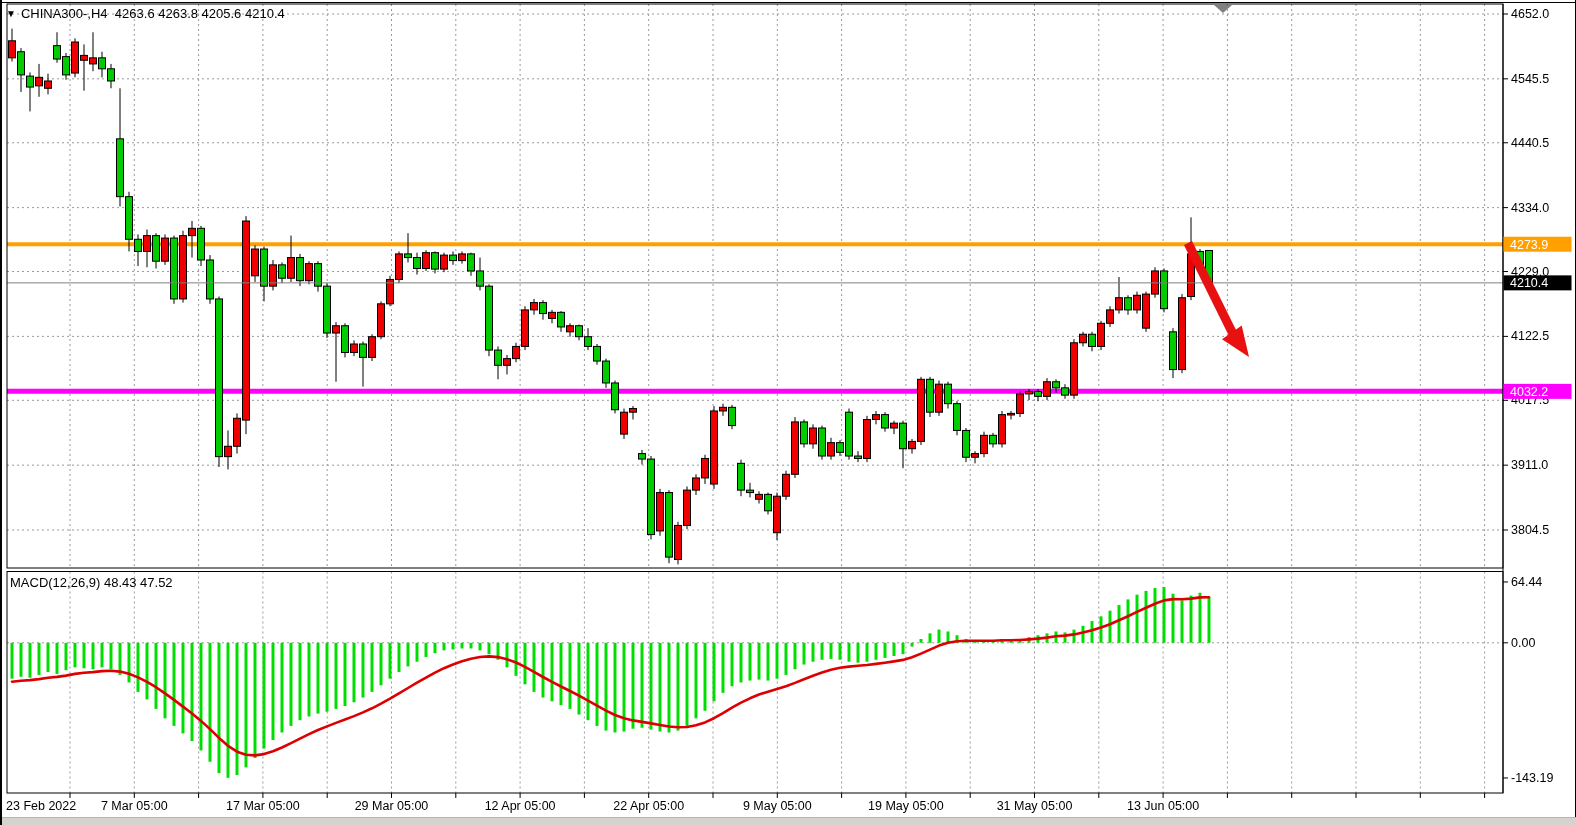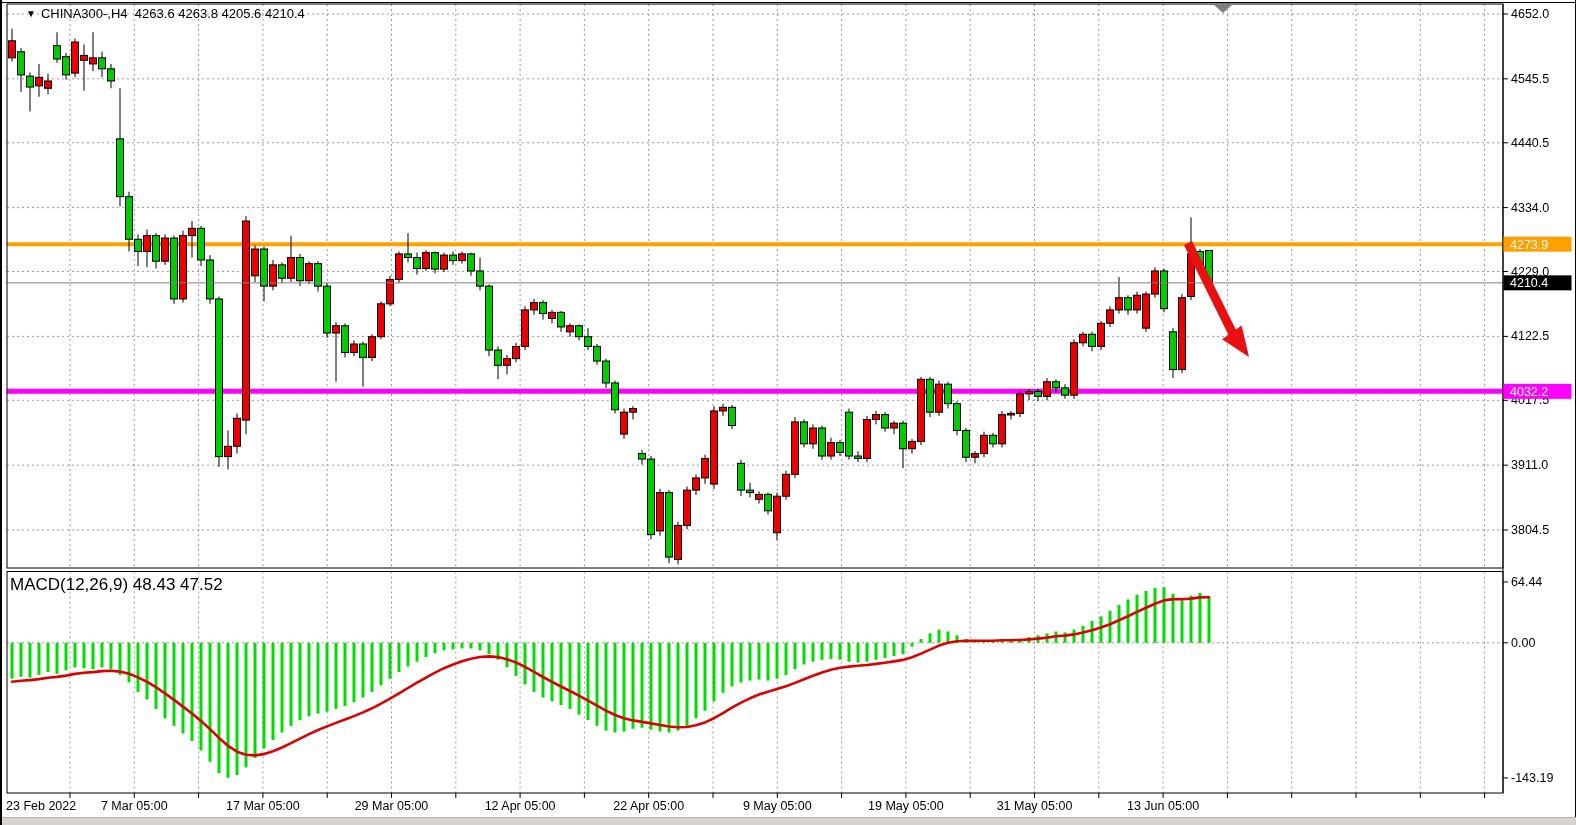--- a/index.html
+++ b/index.html
@@ -5,23 +5,23 @@
   html,body{margin:0;padding:0;background:#fff;}
   #root{
     position:relative;width:1576px;height:825px;background:#ffffff;
     font-family:"Liberation Sans",sans-serif;overflow:hidden;
     border-left:2px solid #000;box-sizing:border-box;
   }
   #frame-top{position:absolute;left:0;top:2px;width:100%;height:1px;background:#000;}
   #frame-right{position:absolute;right:0;top:0;width:1px;height:100%;background:#000;}
   #plot{position:absolute;left:0;top:0;}
   .overlay{position:absolute;color:#000;white-space:nowrap;}
-  #title{left:24px;top:6px;font-size:13px;}
+  #title{left:4px;top:6px;font-size:13px;}
   #title .tri{font-size:10px;margin-right:5px;position:relative;top:-1px;}
-  #macd-title{left:8px;top:575px;font-size:17px;}
+  #macd-title{left:8px;top:575px;font-size:13px;}
   #bottom-strip{
     position:absolute;left:0;top:817px;width:100%;height:8px;
     background:#d6d3ce;border-top:1px solid #b8b5b0;
   }
   text{font-family:"Liberation Sans",sans-serif;}
 </style>
 </head>
 <body>
 
 <div id="root">

